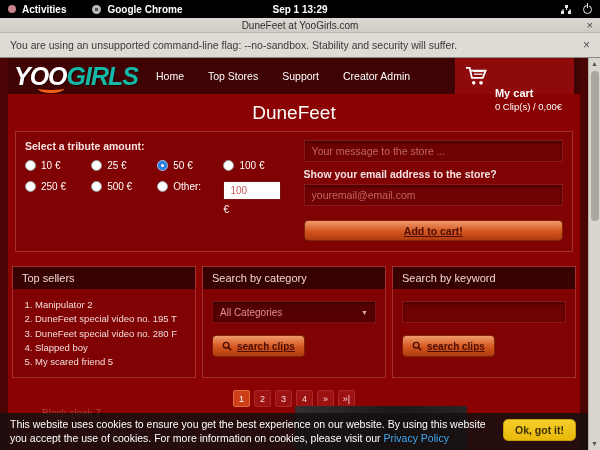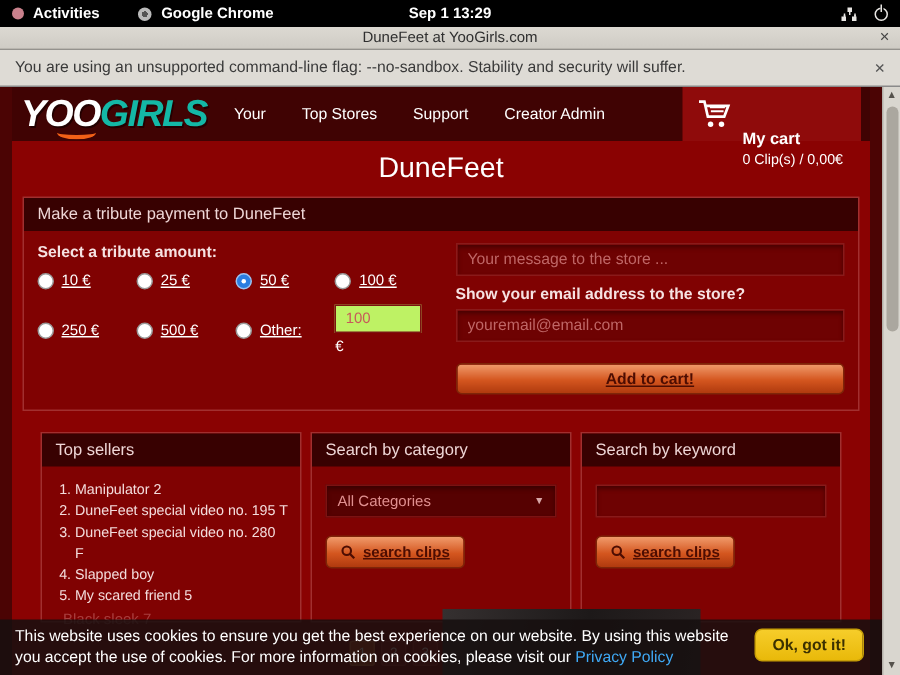--- a/index.html
+++ b/index.html
@@ -54,36 +54,36 @@
   .page-title { text-align:center; color:#fff; font-size:19px; padding:8px 0 7px; }
 
   
   .panel { border:1px solid #a22f2f; background:#800202; margin:0 7px; }
   .panel-h { background:#380101; color:#eed6d6; font-size:11px; padding:5px 9px; }
   .tribute-body { display:flex; padding:8px 9px 10px; gap:14px; }
   .t-left { flex:1.02; }
   .t-right { flex:1; }
   .f-label { color:#f6e2e2; font-size:10.5px; font-weight:bold; margin-bottom:8px; }
   .radio-grid { display:grid; grid-template-columns:1fr 1fr 1fr 1fr; row-gap:10px; }
-  .radio-opt { display:flex; align-items:center; gap:5px; color:#fff; font-size:10px;text-decoration:underline; }
+  .radio-opt { display:flex; gap:5px; color:#fff; font-size:10px; }
   .radio-opt input { appearance:none; -webkit-appearance:none; width:11px; height:11px; border-radius:50%; background:#fff; border:1px solid #999; position:relative; flex:0 0 auto; }
   .radio-opt input:checked { background:#2b7de0; border-color:#9cc3f0; }
   .radio-opt input:checked::after { content:""; position:absolute; left:3px; top:3px; width:3px; height:3px; border-radius:50%; background:#fff; }
   .other-cell { display:flex; flex-direction:column; gap:4px; }
-  .other-input { width:58px; height:19px; background:#bef264; border:1px solid #7c1212; color:#c75a5a; font-size:10px; padding:0 6px; font-family:"Liberation Sans",sans-serif; }
+  .other-input { width:58px; height:19px; background:#ffffff; border:1px solid #7c1212; color:#c75a5a; font-size:10px; padding:0 6px; font-family:"Liberation Sans",sans-serif; }
   .cur { color:#fff; font-size:10px; }
   .txt-input { width:100%; height:22px; background:#6e0202; border:1px solid #8a1a1a; color:#e8b7b7; font-size:10.5px; padding:0 7px; font-family:"Liberation Sans",sans-serif; box-shadow:inset 0 2px 3px rgba(0,0,0,.35); }
   .txt-input::placeholder { color:#bf6666; opacity:1; }
   .t-right .f-label { margin:0 0 4px; }
   .t-right .txt-input { margin-bottom:6px; }
   .btn-orange { display:inline-flex; align-items:center; justify-content:center; gap:5px; background:linear-gradient(#f09a6b,#d4561f 55%,#b03a0e); border:1px solid #7e2508; border-radius:4px; color:#4d0d02; font-weight:bold; cursor:pointer; font-family:"Liberation Sans",sans-serif;text-decoration:underline; }
   .add-cart { width:100%; height:21px; font-size:10.5px; margin-top:8px; }
 
   
-  .trio { display:flex; gap:6px; margin:14px 19px 0; }
+  .trio { display:flex; gap:6px; margin:14px 4px 0; }
   .trio .panel { margin:0; flex:1; min-height:100px; }
   .sellers-list { padding:9px 8px 8px 22px; color:#f3dcdc; font-size:9.5px; line-height:1.5; }
   .cat-body, .key-body { padding:12px 9px 10px; }
   .select { height:22px; background:#560101; border:1px solid #7c1212; color:#e09090; font-size:10px; display:flex; align-items:center; padding:0 7px; margin-bottom:12px; box-shadow:inset 0 2px 3px rgba(0,0,0,.3); }
   .select .caret { margin-left:auto; font-size:7px; color:#d8a8a8; }
   .btn-search { height:22px; padding:0 9px; font-size:10px; }
   .key-input { margin-bottom:12px; }
 
   
   .pagination { display:flex; justify-content:center; gap:4px; padding:12px 0 10px; }
@@ -135,21 +135,21 @@
 
   <div class="container">
 
     <div class="navbar">
       <div class="logo">
         <span class="yoo">YOO</span>
           <span class="girls">GIRLS</span>
         <span class="smile"></span>
       </div>
       <div class="nav-items">
-        <span>Your</span>
+        <span>Home</span>
         <span>Top Stores</span>
         <span>Support</span>
         <span>Creator Admin</span>
       </div>
       <div class="cart">
         <svg width="22" height="20" viewBox="0 0 24 22">
           <path d="M1 2 h4 l2.5 11 h12 l3-8 H6" fill="none" stroke="#fff" stroke-width="2"></path>
           <line x1="9" y1="6" x2="20" y2="6" stroke="#fff" stroke-width="1.4"></line>
           <line x1="9.7" y1="9" x2="19" y2="9" stroke="#fff" stroke-width="1.4"></line>
           <circle cx="9.5" cy="18.5" r="2" fill="#fff"></circle>
@@ -158,21 +158,20 @@
         <div class="cart-txt">
           <div class="l1">My cart</div>
           <div class="l2">0 Clip(s) / 0,00€</div>
         </div>
       </div>
     </div>
 
     <div class="page-title">DuneFeet</div>
 
     <div class="panel">
-      <div class="panel-h">Make a tribute payment to DuneFeet</div>
       <div class="tribute-body">
         <div class="t-left">
           <div class="f-label">Select a tribute amount:</div>
           <div class="radio-grid">
             <label class="radio-opt">
               <input type="radio" name="amt" style="">
               <span>10 €</span>
             </label>
             <label class="radio-opt">
               <input type="radio" name="amt" style="">

